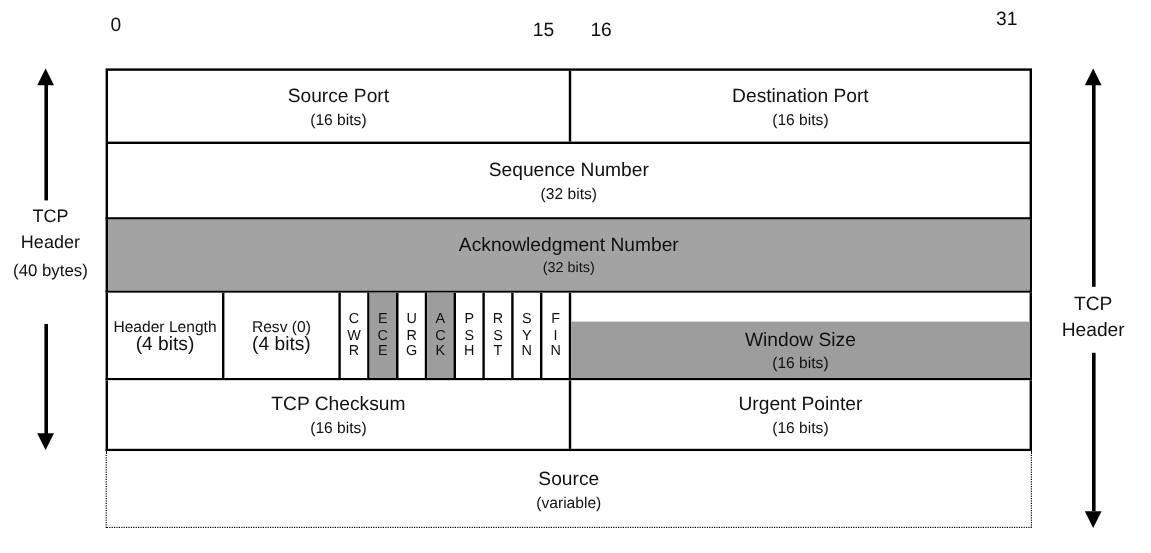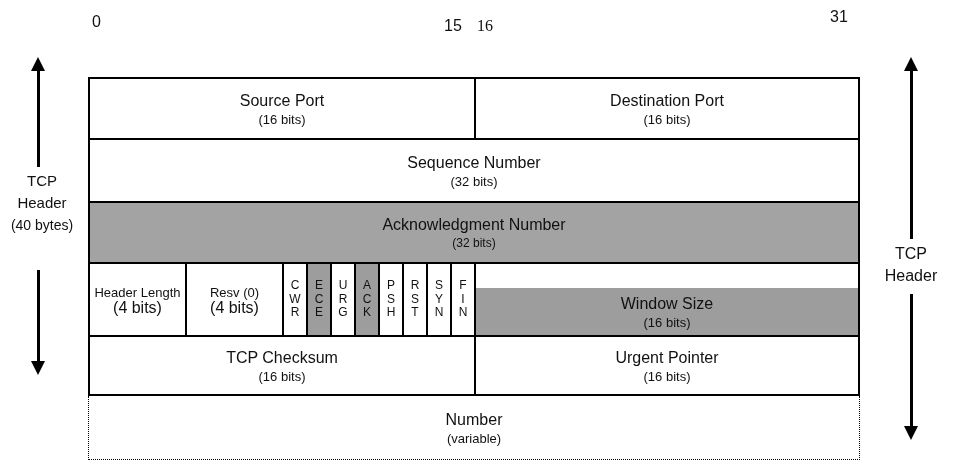--- a/index.html
+++ b/index.html
@@ -29,34 +29,34 @@
   .row.options { border-left:1px dotted #000; border-right:1px dotted #000; border-bottom:1px dotted #000; }
   .cell { box-sizing:border-box; display:flex; flex-direction:column; justify-content:center; align-items:center; text-align:center; min-width:0; }
   .cell.grow { flex:1 1 auto; }
   .cell.border-r { border-right:2px solid #000; }
   .title { font-size:16px; line-height:19px; }
   .sub { font-size:13px; line-height:15px; margin-top:2px; }
   .small-cell .title { font-size:13px; line-height:15px; }
   .small-cell .sub { font-size:16px; line-height:14px; margin-top:1px; }
   .flag-cells { display:flex; width:192px; flex:0 0 auto; }
   .cell.flag { width:24px; flex:0 0 auto; border-right:2px solid #000; font-size:12px; line-height:13.5px; }
-  .r1 { height:63px;margin-top:20px; } .r2 { height:63px; } .r3 { height:61px; }
+  .r1 { height:63px; } .r2 { height:63px; } .r3 { height:61px; }
   .r4 { height:73px; } .r5 { height:59px; } .r6 { height:64px; }
   .w-half { width:386px; flex:0 0 auto; }
   .w-hl { width:97px; flex:0 0 auto; }
   .w-resv { width:97px; flex:0 0 auto; }
 </style>
 </head>
 <body>
 
 <div class="stage">
 
   <span class="bit-label" style="left:92px; top:13px;">0</span>
   <span class="bit-label" style="left:444px; top:17px;">15</span>
-  <span class="bit-label" style="left:477px; top:17px;font-family:Liberation Serif, serif;">16</span>
+  <span class="bit-label" style="left:492px; top:17px;">16</span>
   <span class="bit-label" style="left:830px; top:8px;">31</span>
 
   <div class="arrow-head-up" style="left:31px; top:57px;"></div>
   <div class="arrow-shaft" style="left:37px; top:69px; height:98px;"></div>
   <div class="side-label" style="left:0px; top:170px; width:84px;">
     <div>TCP</div>
     <div>Header</div>
     <div class="paren">(40 bytes)</div>
   </div>
   <div class="arrow-shaft" style="left:37px; top:270px; height:92px;"></div>
@@ -161,19 +161,19 @@
         <div class="sub">(16 bits)</div>
       </div>
       <div class="cell grow">
         <div class="title">Urgent Pointer</div>
         <div class="sub">(16 bits)</div>
       </div>
     </div>
 
     <div class="row options r6">
       <div class="cell grow">
-        <div class="title">Number</div>
+        <div class="title">Source</div>
         <div class="sub">(variable)</div>
       </div>
     </div>
 
   </div>
 </div>
 
 </body></html>

